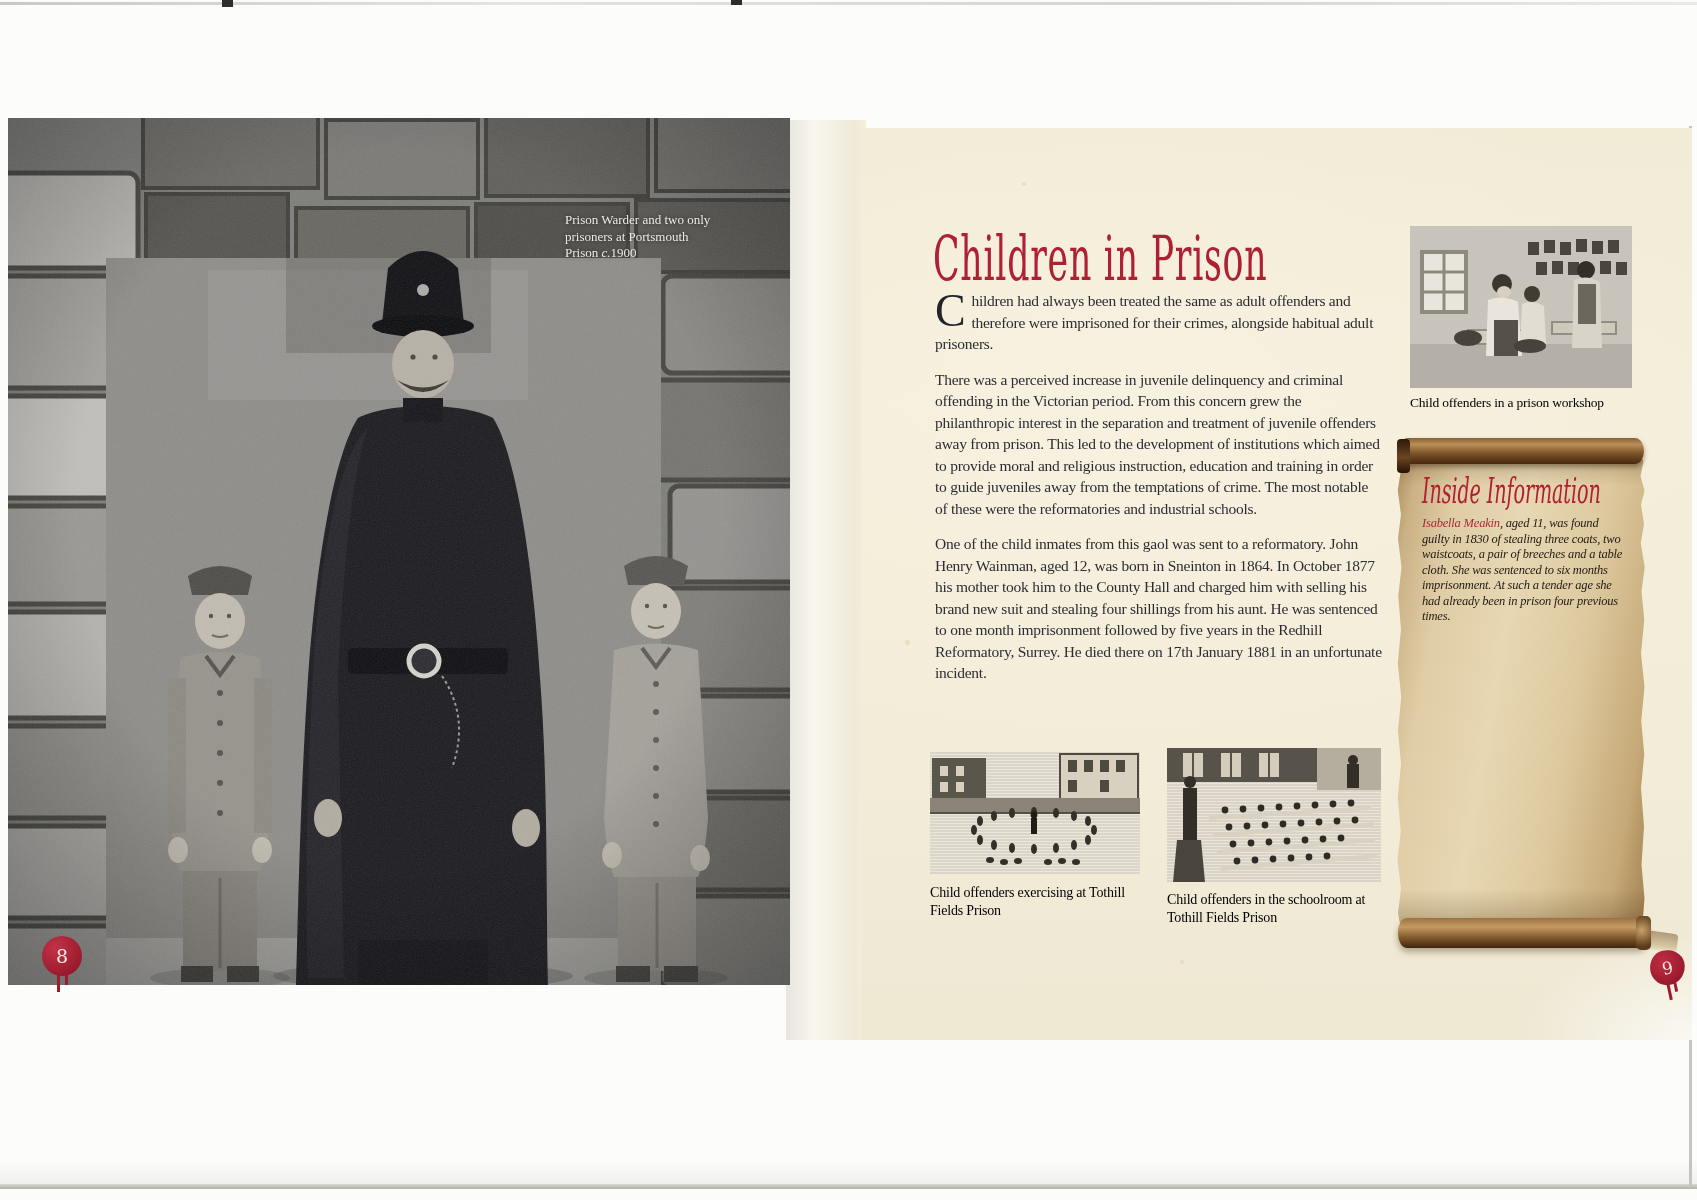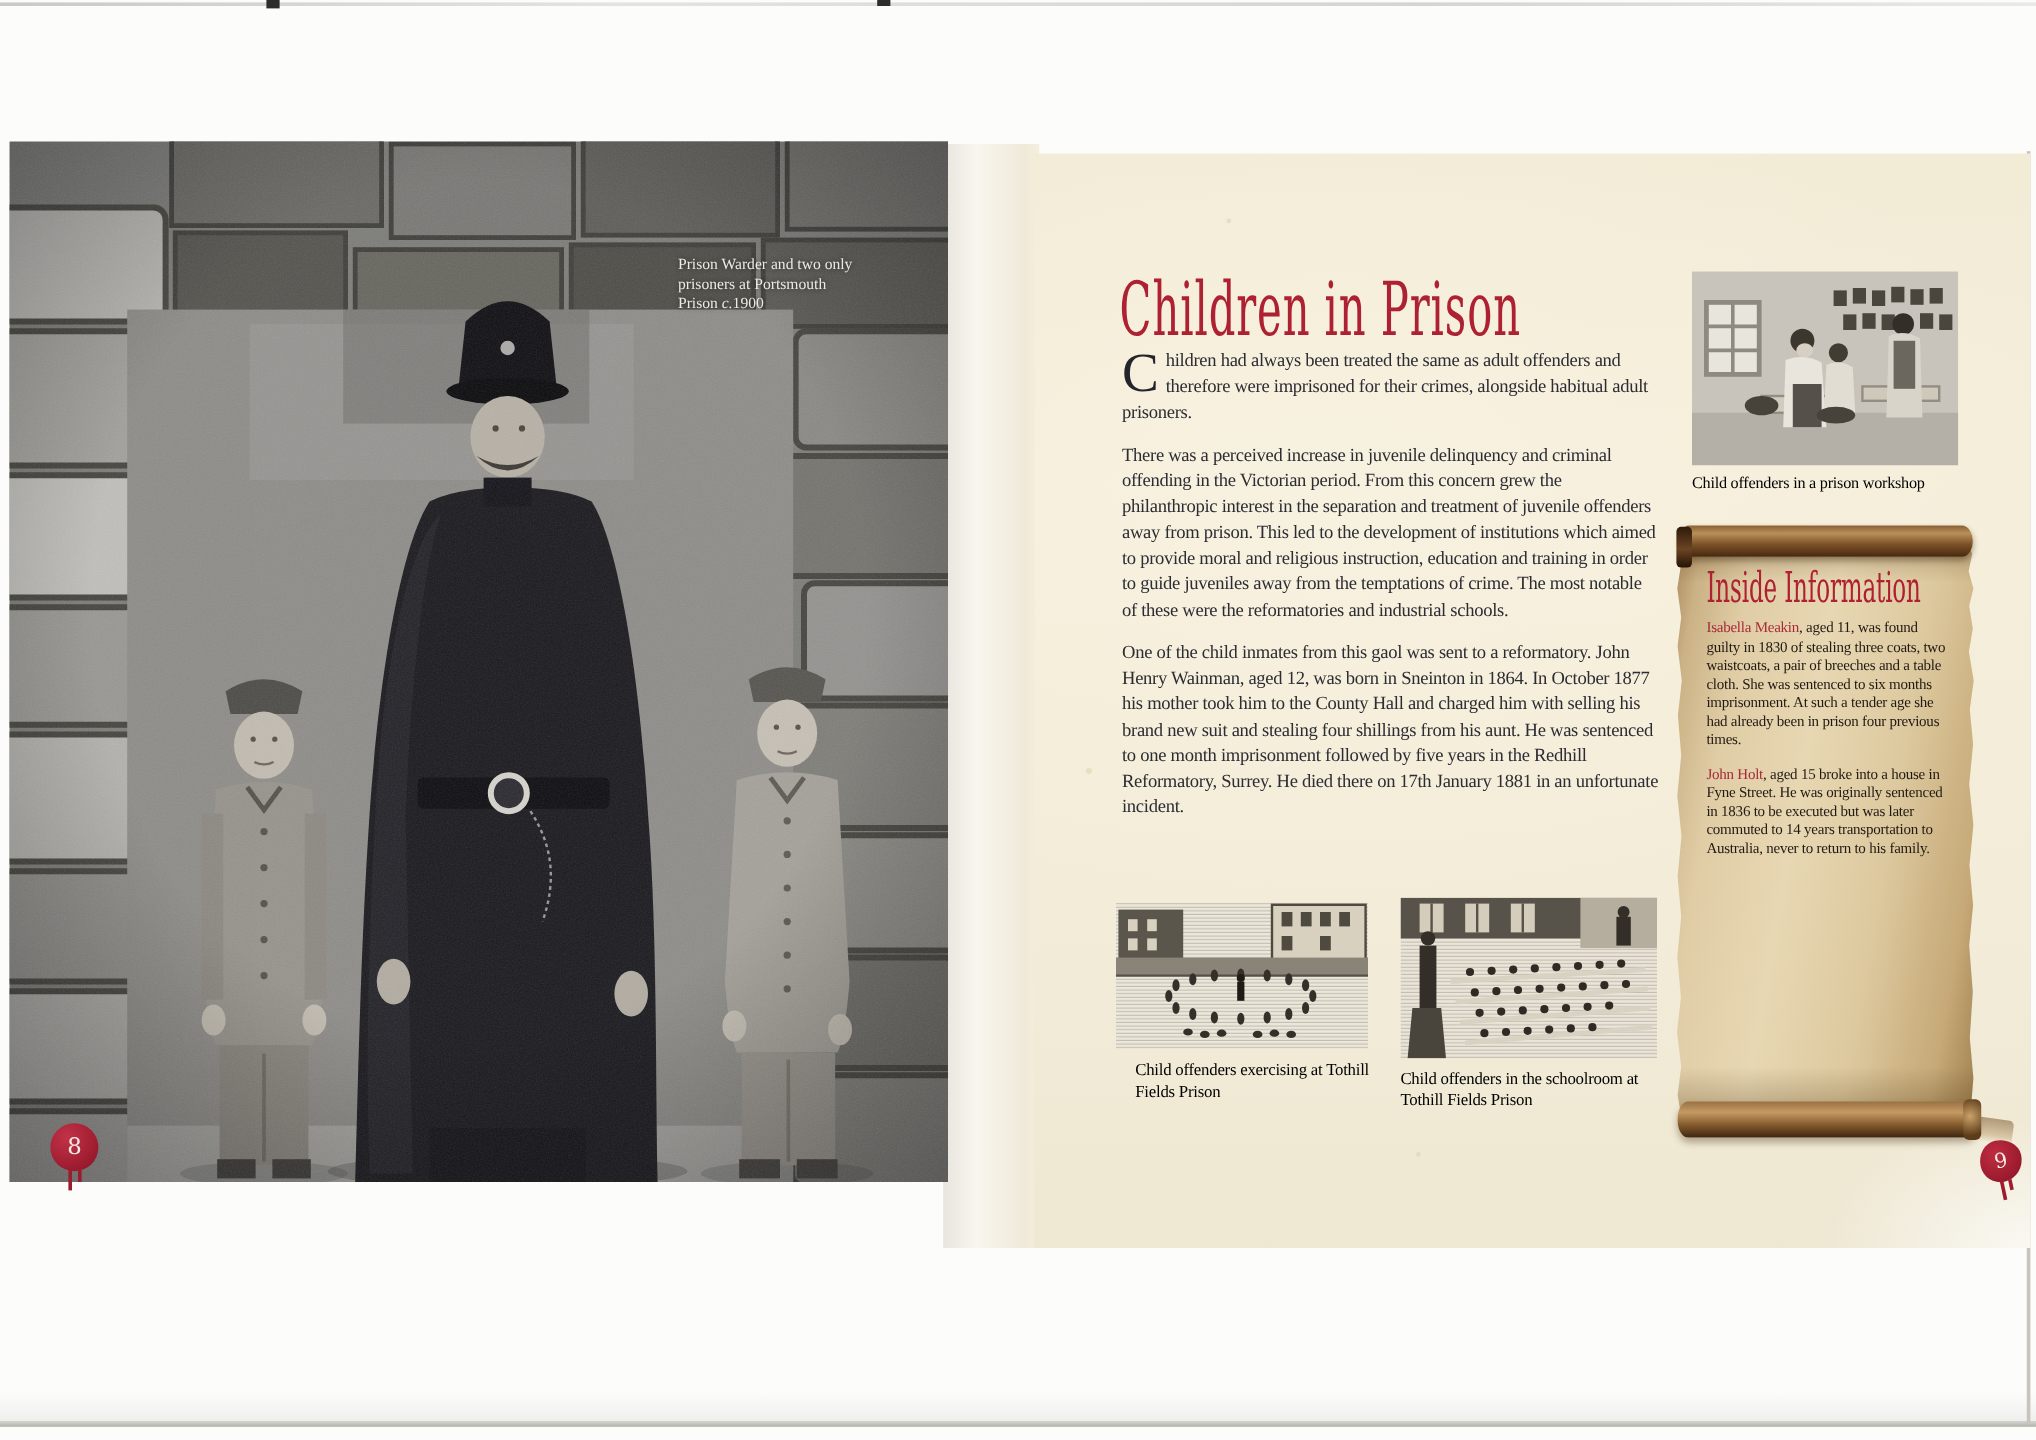--- a/index.html
+++ b/index.html
@@ -56,21 +56,21 @@
             box-shadow:0 3px 5px rgba(60,40,15,.45);}
   .roll-top::before{content:"";position:absolute;left:-4px;top:1px;width:13px;height:34px;
             background:linear-gradient(180deg,#2e1a09,#6b4423 55%,#241305);border-radius:4px;}
   .roll-bottom{position:absolute;z-index:2;bottom:0;left:2px;right:-2px;height:30px;
             border-radius:9px/14px;
             background:linear-gradient(180deg,#9a7243,#c59a63 30%,#835a2c 65%,#3f2510);
             box-shadow:0 4px 6px rgba(80,60,30,.4);}
   .roll-bottom::after{content:"";position:absolute;right:-3px;top:-2px;width:15px;height:34px;
             background:radial-gradient(circle at 38% 42%,#caa26a,#5c3b18 75%);border-radius:5px;}
   .scroll-content{position:absolute;z-index:1;left:26px;right:22px;top:44px;color:#211a12;
-                  font-size:12.5px;line-height:15.5px;letter-spacing:-.2px;}
+                  font-size:12.5px;line-height:15.5px;letter-spacing:-.2px;font-style:italic;}
   #scroll-title{font-size:30px;transform:scale(.64,1.18);transform-origin:left top;
                 white-space:nowrap;height:34px;}
   .scroll-para{margin:0 0 13px;}
   .lead{color:#a8293a;}
   
   .badge{position:absolute;display:flex;align-items:center;justify-content:center;
          color:#f3eae3;font-family:"DejaVu Serif",serif;}
   .badge8{left:42px;top:936px;width:40px;height:40px;border-radius:50%;font-size:19px;
           background:radial-gradient(circle at 35% 30%,#c23247,#9c1b2e 70%,#7a1322);}
   .badge9{left:1650px;top:950px;width:35px;height:35px;font-size:17px;
@@ -324,21 +324,21 @@
           <ellipse cx="74" cy="110" rx="4" ry="3"></ellipse>
         <ellipse cx="88" cy="109" rx="4" ry="3"></ellipse>
           <ellipse cx="118" cy="110" rx="4" ry="3"></ellipse>
         <ellipse cx="132" cy="109" rx="4" ry="3"></ellipse>
           <ellipse cx="146" cy="110" rx="4" ry="3"></ellipse>
       </g>
       <rect x="101" y="66" width="6" height="16" fill="#1f1b15"></rect>
         <circle cx="104" cy="63" r="3.4" fill="#1f1b15"></circle>
     </svg>
   </div>
-  <div class="caption" style="left:930px;top:884px;width:218px;margin-left:16px;">Child offenders exercising at Tothill Fields Prison</div>
+  <div class="caption" style="left:930px;top:884px;width:218px;">Child offenders exercising at Tothill Fields Prison</div>
 
   <div class="engraving" style="left:1167px;top:748px;width:214px;height:134px;">
     <svg width="214" height="134" viewBox="0 0 214 134">
       <defs>
           <pattern id="h2" width="3" height="3" patternUnits="userSpaceOnUse">
         <line x1="0" y1="1" x2="3" y2="1" stroke="#8b8578" stroke-width=".7"></line>
           </pattern>
         </defs>
       <rect width="214" height="134" fill="#eae5d8"></rect>
       <rect width="214" height="134" fill="url(#h2)" opacity=".55"></rect>
@@ -395,21 +395,20 @@
     </svg>
   </div>
   <div class="caption" style="left:1167px;top:891px;width:220px;">Child offenders in the schoolroom at Tothill Fields Prison</div>
 
   <div class="scroll">
     <div class="roll-top"></div>
     <div class="scroll-body"></div>
     <div class="scroll-content">
       <h2 id="scroll-title" class="deco">Inside Information</h2>
       <p class="scroll-para"><span class="lead">Isabella Meakin</span><span>, aged 11, was found guilty in 1830 of stealing three coats, two waistcoats, a pair of breeches and a table cloth. She was sentenced to six months imprisonment. At such a tender age she had already been in prison four previous times.</span></p>
-      <p class="scroll-para"><span class="lead">John Holt</span><span>, aged 15 broke into a house in Fyne Street. He was originally sentenced in 1836 to be executed but was later commuted to 14 years transportation to Australia, never to return to his family.</span></p>
     </div>
     <div class="roll-bottom"></div>
   </div>
 
   <div class="badge badge9">
     <span>9</span>
     <i class="drip d1"></i>
     <i class="drip d2"></i>
   </div>
 

